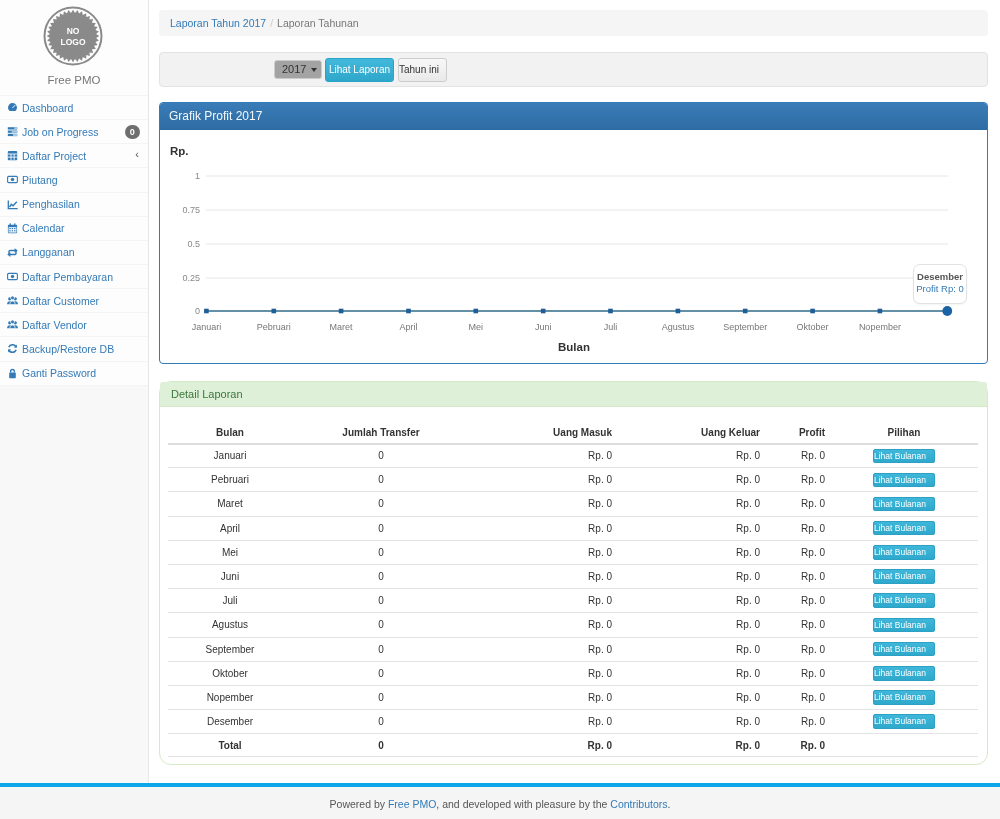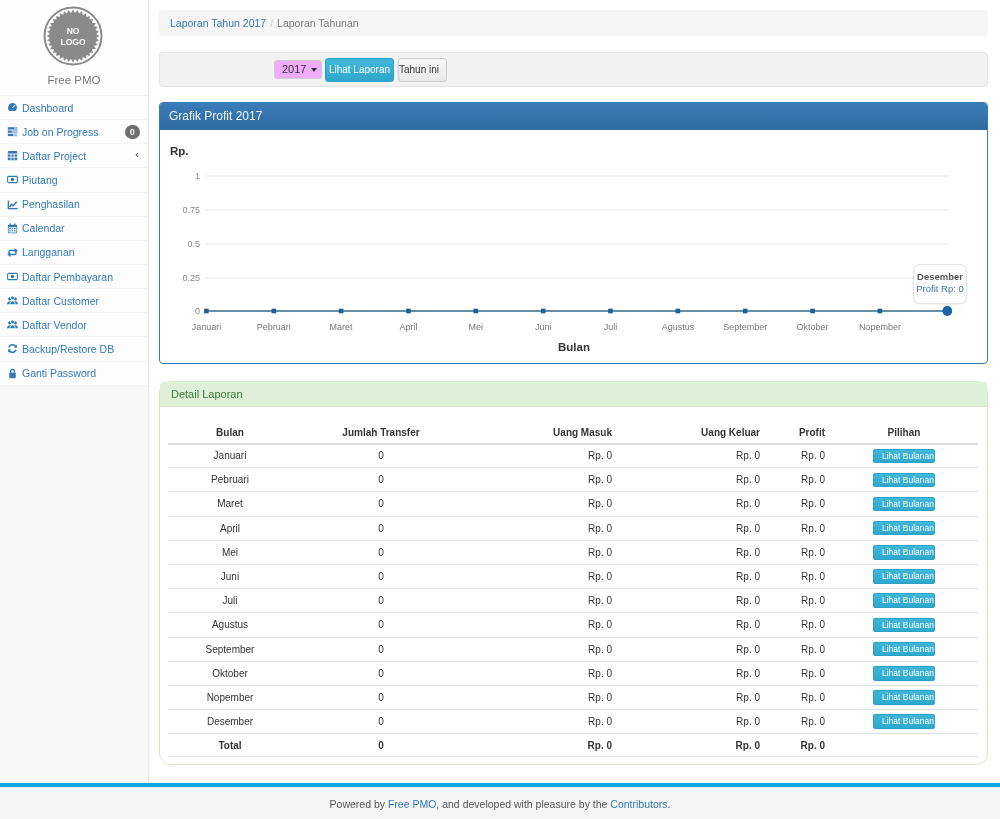--- a/index.html
+++ b/index.html
@@ -17,21 +17,21 @@
 .badge0 { position:absolute; right:8px; top:5px; width:15.5px; height:14px; background:#6e6e6e; color:#fff; border-radius:7px; font-size:9px; font-weight:bold; text-align:center; line-height:14px; }
 .chev { position:absolute; right:9px; top:4px; color:#555; font-size:11px; }
 
 
 #crumb { left:159px; top:10px; width:829px; height:26px; background:#f5f5f5; border-radius:4px; font-size:10.5px; line-height:26px; padding-left:11px; color:#777; }
 #crumb a { color:#337ab7; }
 #crumb .sep { color:#ccc; padding:0 4px; }
 
 #well { left:159px; top:52px; width:829px; height:35px; background:#f2f2f2; border:1px solid #e3e3e3; border-radius:4px; }
 #well .lbl { position:absolute; left:7px; top:10px; font-size:10.5px; font-weight:bold; color:#337ab7;margin-top:48px; }
-#sel { position:absolute; left:114px; top:7px; width:48px; height:19px; background:#f0abfc; border:1px solid #ccc; border-radius:3px; font-size:11px; color:#333; line-height:17px; padding-left:7px; }
+#sel { position:absolute; left:114px; top:7px; width:48px; height:19px; background:#a3a3a3; border:1px solid #ccc; border-radius:3px; font-size:11px; color:#333; line-height:17px; padding-left:7px; }
 #sel .ar { position:absolute; right:4px; top:7px; width:0; height:0; border-left:3.5px solid transparent; border-right:3.5px solid transparent; border-top:4px solid #333; }
 .btn-info { background:linear-gradient(180deg,#41b8dc,#2fa7cb); border:1px solid #28a4c9; color:#fff; }
 .btn-def { background:linear-gradient(180deg,#f8f8f8,#e9e9e9); border:1px solid #ccc; color:#333; }
 #btn1 { position:absolute; left:165px; top:5px; width:69px; height:24px; border-radius:3px; font-size:10px; text-align:center; line-height:22px; }
 #btn2 { position:absolute; left:238px; top:5px; width:49px; height:24px; border-radius:3px; font-size:10px; line-height:22px; }
 
 
 #cpanel { left:159px; top:102px; width:829px; height:262px; border:1px solid #337ab7; border-radius:4px; background:#fff; }
 #chead { height:27px; background:linear-gradient(180deg,#3a7cb8,#2e6da4); border-bottom:1px solid #2e6da4; border-radius:3px 3px 0 0; color:#f4f8fb; font-size:12px; line-height:27px; padding-left:9px; }
 #tooltip { position:absolute; left:753px; top:161px; width:54px; height:40px; background:#fff; border:1px solid #e2e2e2; border-radius:7px; box-shadow:0 1px 2px rgba(0,0,0,.05); text-align:center; }
@@ -40,21 +40,21 @@
 
 
 #gpanel { left:159px; top:381px; width:829px; height:384px; border:1px solid #d6e9c6; border-radius:12px; background:#fff; }
 #ghead { height:25px; background:#dff0d8; border-bottom:1px solid #d6e9c6; border-radius:3px 3px 0 0; color:#3c763d; font-size:11px; line-height:25px; padding-left:11px; }
 table { border-collapse:collapse; table-layout:fixed; margin:15.5px 0 0 8px; width:810px; font-size:10px; color:#333; }
 th { font-weight:bold; border-bottom:2px solid #ddd; height:21px; padding:0 5px; }
 td { height:24.2px; padding:0 5px; border-top:1px solid #e3e3e3; }
 tr.first td { border-top:none; }
 .cc { text-align:center; } .rr { text-align:right; }
 tr.total td { height:23px; font-weight:bold; border-bottom:1px solid #e3e3e3; }
-.bbtn { display:inline-block; width:62px; height:14.5px; background:linear-gradient(180deg,#3fb7da,#2ea8cc); border:1px solid #2ba1c4; border-radius:2px; color:#fff; font-size:8.5px; line-height:13px; text-align:right; }
+.bbtn { display:inline-block; width:62px; height:14.5px; background:linear-gradient(180deg,#3fb7da,#2ea8cc); border:1px solid #2ba1c4; border-radius:2px; color:#fff; font-size:8.5px; line-height:13px; text-align:left; }
 
 #footer { left:0; top:783px; width:1000px; height:36px; background:#f5f5f5; border-top:4px solid #0ea5e9; text-align:center; font-size:10.5px; color:#555; line-height:34px; }
 #footer a { color:#337ab7; }
 </style>
 </head>
 <body>
 
 <div id="sidebar" class="abs"></div>
 <div id="logoarea" class="abs">
 <svg width="148" height="72">

